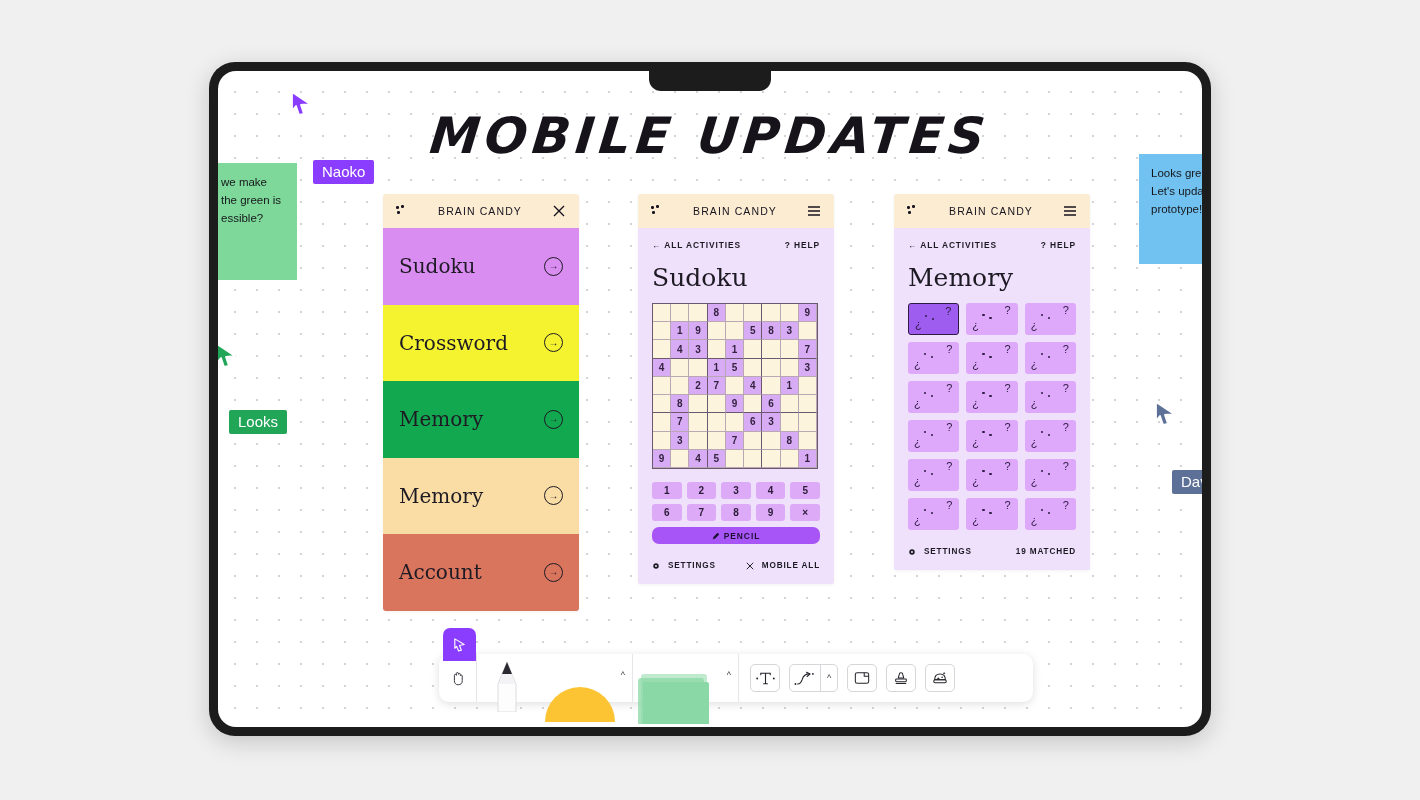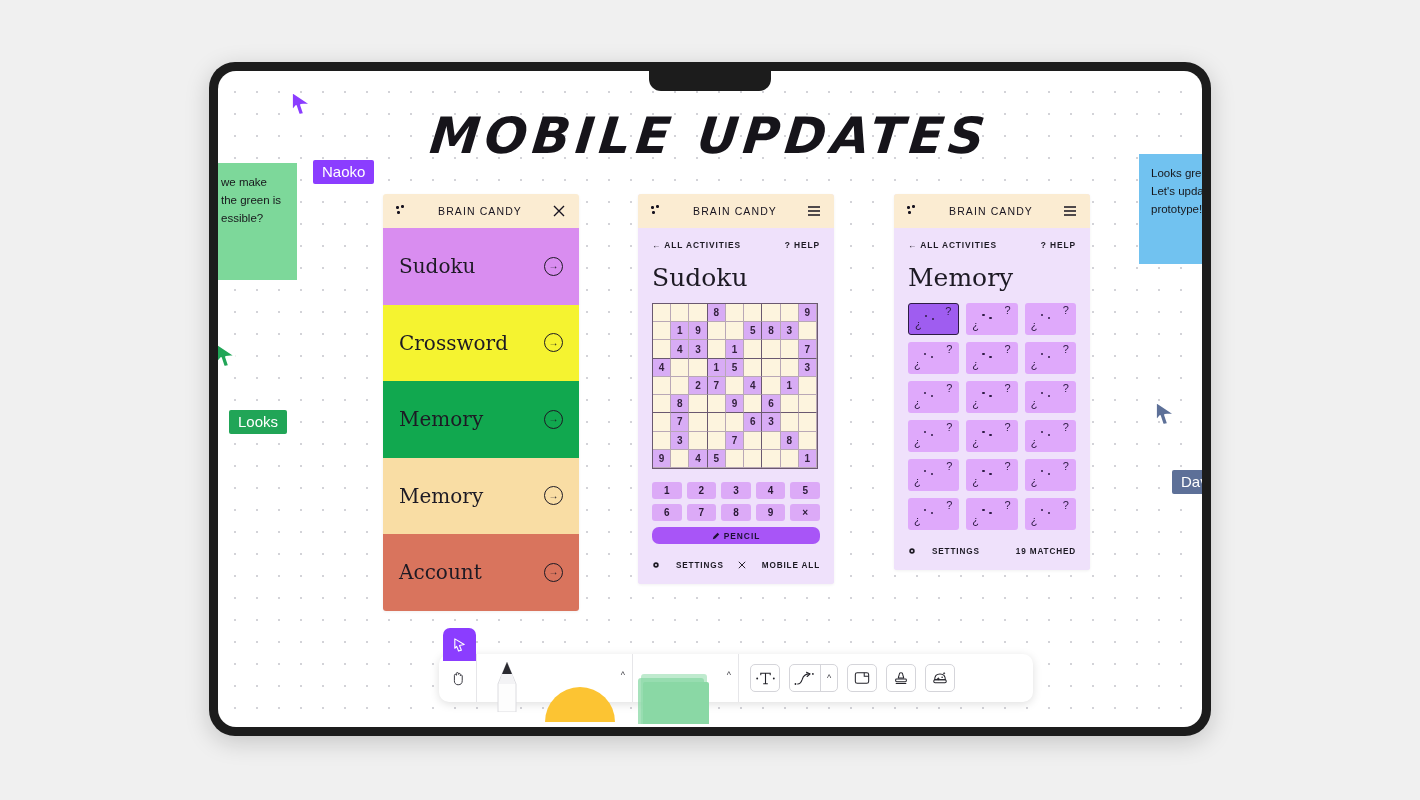--- a/index.html
+++ b/index.html
@@ -203,21 +203,21 @@
     gap: 4px;
     font-size: 8.4px; font-weight: 700; letter-spacing: 1px;
     color: #1d1033;
   }
   .footbar {
     display: flex; justify-content: space-between; align-items: center;
     margin-top: 17px;
     font-size: 8.2px; font-weight: 700; letter-spacing: .85px;
     color: #1d1a24;
   }
-  .foot-item { display: flex; align-items: flex-start; gap: 16px; }
+  .foot-item { display: flex; align-items: flex-end; gap: 8px; }
 
   
   #phone-memory { left: 676px; top: 123px; background: #efe1fb; }
   #memory-grid {
     display: grid;
     grid-template-columns: repeat(3, 1fr);
     gap: 7px;
   }
   .mcard {
     position: relative;

